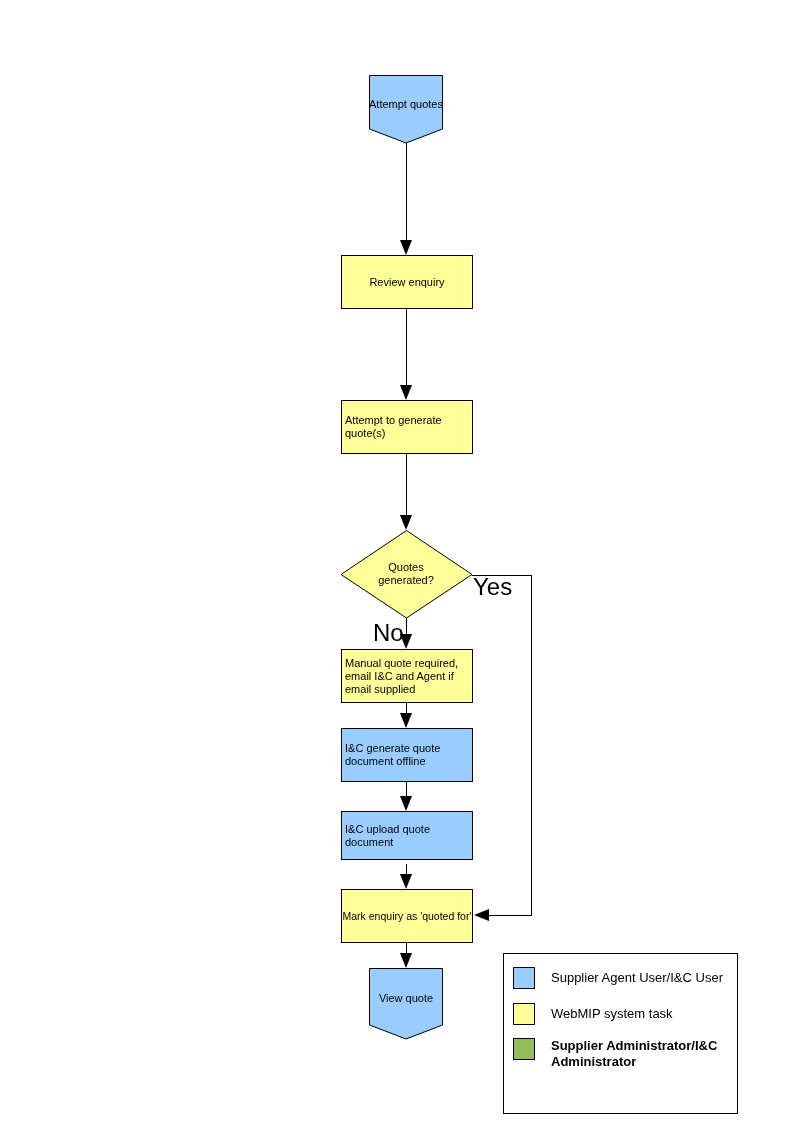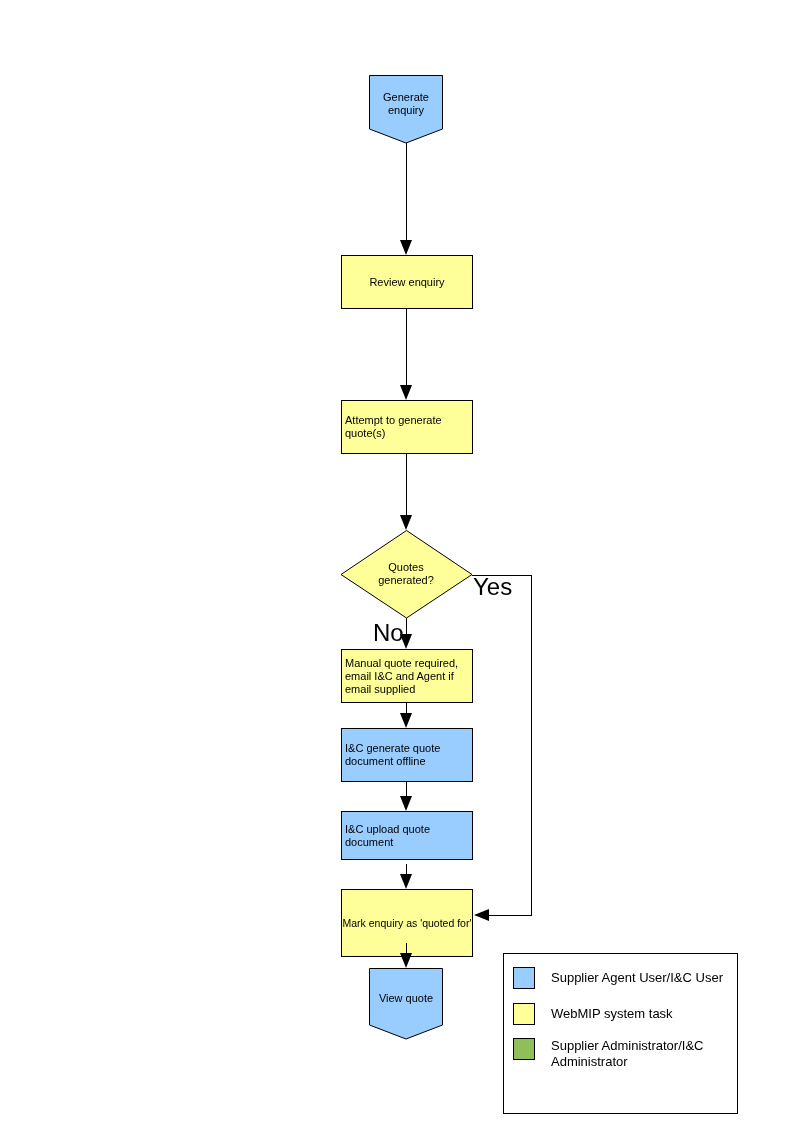--- a/index.html
+++ b/index.html
@@ -69,21 +69,21 @@
   .row-top{align-items:flex-start;}
 </style>
 </head>
 <body>
 
 <div id="canvas">
 
   <svg class="shape-svg" style="left:369px;top:75px;" width="74" height="69">
     <polygon points="0.5,0.5 73.5,0.5 73.5,54 37,68 0.5,54" stroke="#000" stroke-width="1" fill="#99CCFF"></polygon>
   </svg>
-  <div class="shape-label" style="left:369px;top:84px;width:74px;height:40px;">Generate enquiry</div>
+  <div class="shape-label" style="left:369px;top:84px;width:74px;height:40px;">Attempt quotes</div>
 
   <div class="vline" style="left:406px;top:143px;height:98px;"></div>
   <div class="arrow-down" style="left:400px;top:240px;"></div>
 
   <div class="node" style="left: 341px; top: 255px; width: 132px; height: 54px; background-color: rgb(255, 255, 153);">Review enquiry</div>
 
   <div class="vline" style="left:406px;top:309px;height:77px;"></div>
   <div class="arrow-down" style="left:400px;top:385px;"></div>
 
   <div class="node" style="left: 341px; top: 400px; width: 132px; height: 54px; background-color: rgb(255, 255, 153);">Attempt to generate quote(s)</div>
@@ -110,21 +110,21 @@
   <div class="node" style="left: 341px; top: 728px; width: 132px; height: 54px; background-color: rgb(153, 204, 255);">I&amp;C generate quote document offline</div>
 
   <div class="vline" style="left:406px;top:782px;height:15px;"></div>
   <div class="arrow-down" style="left:400px;top:796px;"></div>
 
   <div class="node" style="left: 341px; top: 811px; width: 132px; height: 49px; background-color: rgb(153, 204, 255);">I&amp;C upload quote document</div>
 
   <div class="vline" style="left:406px;top:864px;height:11px;"></div>
   <div class="arrow-down" style="left:400px;top:874px;"></div>
 
-  <div class="node" style="left: 341px; top: 889px; width: 132px; height: 68px; font-size: 10.5px; white-space: nowrap; padding: 0px; background-color: rgb(255, 255, 153);">Mark enquiry as 'quoted for'</div>
+  <div class="node" style="left: 341px; top: 889px; width: 132px; height: 54px; font-size: 10.5px; white-space: nowrap; padding: 0px; background-color: rgb(255, 255, 153);">Mark enquiry as 'quoted for'</div>
 
   <div class="vline" style="left:406px;top:943px;height:11px;"></div>
   <div class="arrow-down" style="left:400px;top:953px;"></div>
 
   <div class="hline" style="left:472px;top:575px;width:60px;"></div>
   <div class="vline" style="left:531px;top:575px;height:341px;"></div>
   <div class="hline" style="left:488px;top:915px;width:44px;"></div>
   <div class="arrow-left" style="left:474px;top:909px;"></div>
 
   <svg class="shape-svg" style="left:369px;top:968px;" width="74" height="72">
@@ -134,19 +134,19 @@
 
   <div id="legend">
     <div class="legend-row row-center" style="top:13px;">
       <div class="legend-swatch" style="background-color: rgb(153, 204, 255);"></div>
       <div class="legend-label">Supplier Agent User/I&amp;C User</div>
     </div>
     <div class="legend-row row-center" style="top:49px;">
       <div class="legend-swatch" style="background-color: rgb(255, 255, 153);"></div>
       <div class="legend-label">WebMIP system task</div>
     </div>
-    <div class="legend-row row-top" style="top:84px;">
+    <div class="legend-row row-top" style="top:84px;font-weight:bold;">
       <div class="legend-swatch" style="background-color: rgb(143, 190, 90);"></div>
       <div class="legend-label">Supplier Administrator/I&amp;C Administrator</div>
     </div>
   </div>
 
 </div>
 
 </body></html>

